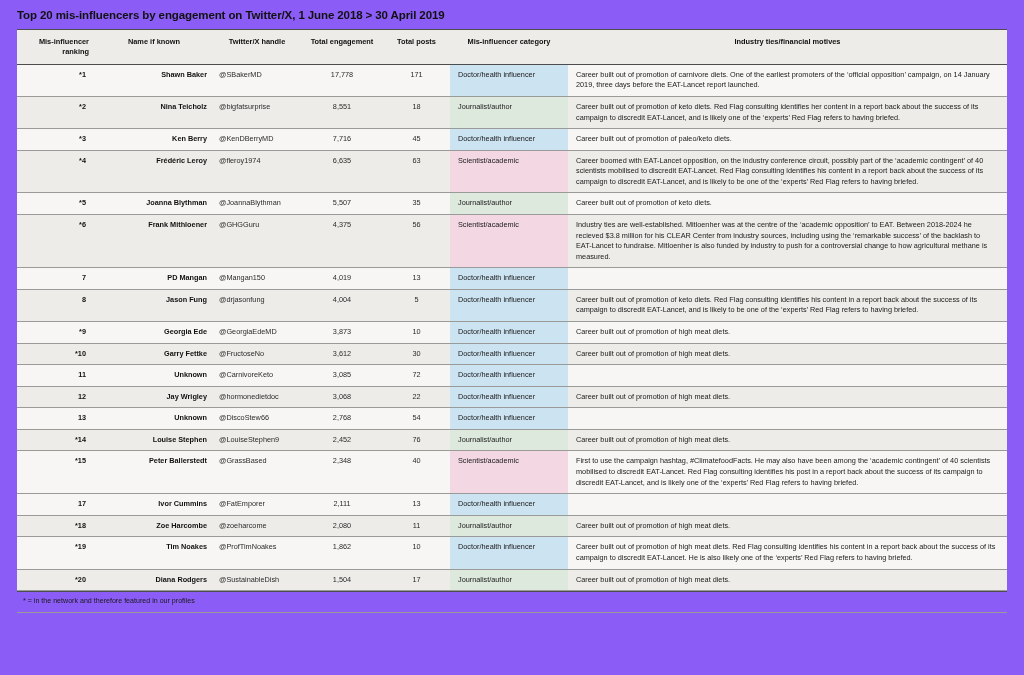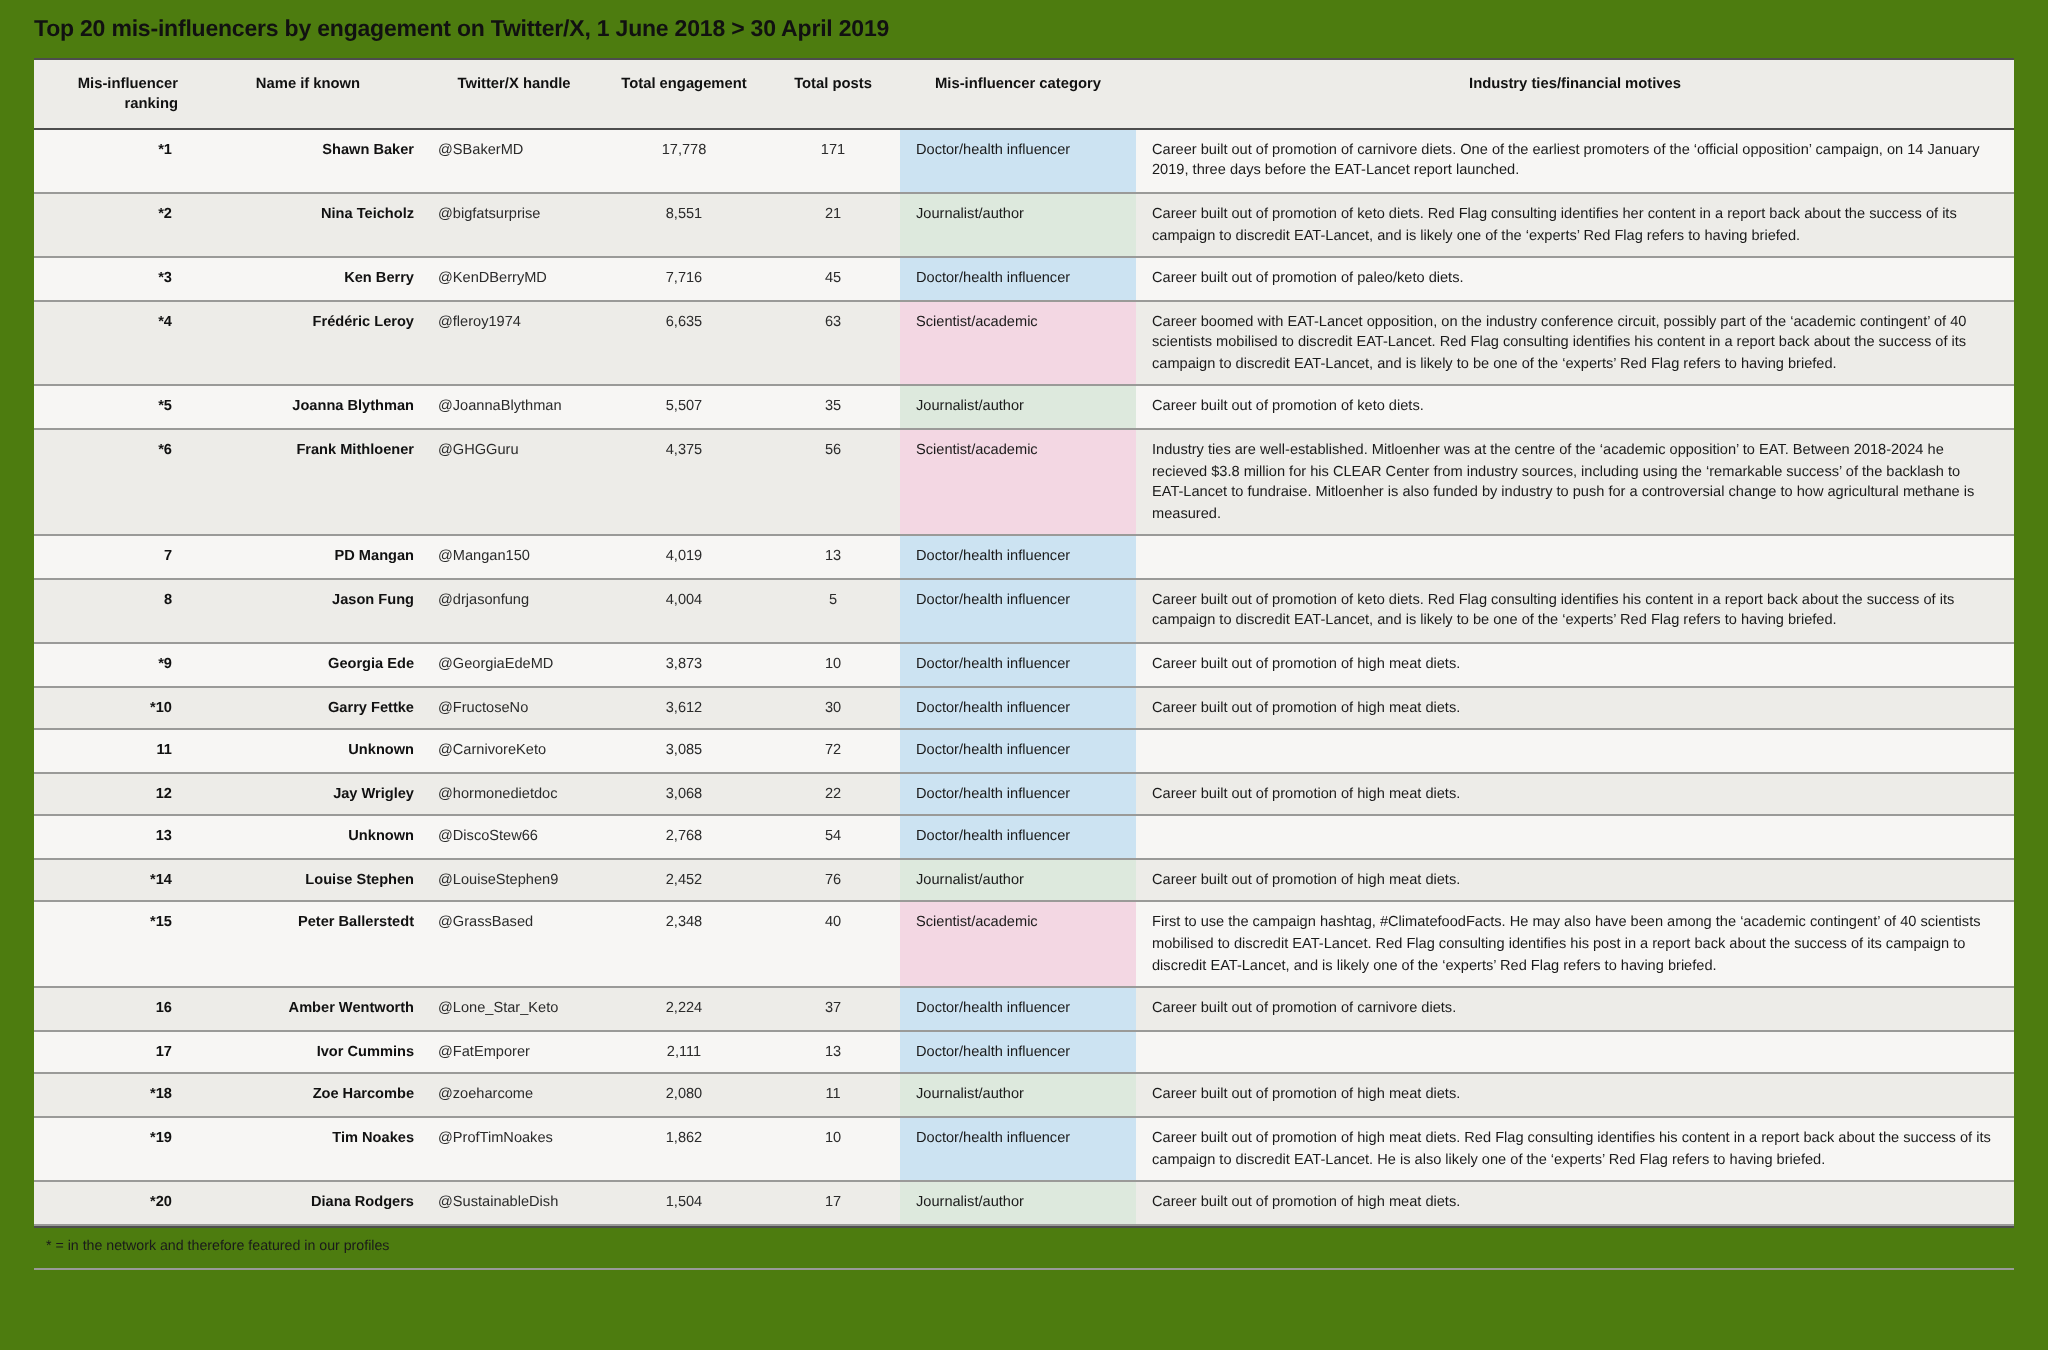--- a/index.html
+++ b/index.html
@@ -13,21 +13,21 @@
     height: 675px;
     overflow: hidden;
     font-family: "Liberation Sans", sans-serif;
     color: #1a1a1a;
     -webkit-font-smoothing: antialiased;
   }
   #page {
     position: relative;
     width: 1024px;
     height: 675px;
-    background: #4d7c0f;
+    background: #8b5cf6;
     box-sizing: border-box;
     padding: 0 17px;
   }
 
   
   .title-block {
     padding-top: 9px;
     padding-bottom: 6px;
   }
   .title {
@@ -150,21 +150,21 @@
           <td class="eng">17,778</td>
           <td class="posts">171</td>
           <td class="cat" style="background: rgb(204, 227, 242);">Doctor/health influencer</td>
           <td class="desc">Career built out of promotion of carnivore diets. One of the earliest promoters of the ‘official opposition’ campaign, on 14 January 2019, three days before the EAT-Lancet report launched.</td>
         </tr>
         <tr class="even">
           <td class="rank">*2</td>
           <td class="name">Nina Teicholz</td>
           <td class="handle">@bigfatsurprise</td>
           <td class="eng">8,551</td>
-          <td class="posts">21</td>
+          <td class="posts">18</td>
           <td class="cat" style="background: rgb(221, 233, 221);">Journalist/author</td>
           <td class="desc">Career built out of promotion of keto diets. Red Flag consulting identifies her content in a report back about the success of its campaign to discredit EAT-Lancet, and is likely one of the ‘experts’ Red Flag refers to having briefed.</td>
         </tr>
         <tr class="odd">
           <td class="rank">*3</td>
           <td class="name">Ken Berry</td>
           <td class="handle">@KenDBerryMD</td>
           <td class="eng">7,716</td>
           <td class="posts">45</td>
           <td class="cat" style="background: rgb(204, 227, 242);">Doctor/health influencer</td>
@@ -271,29 +271,20 @@
         </tr>
         <tr class="odd">
           <td class="rank">*15</td>
           <td class="name">Peter Ballerstedt</td>
           <td class="handle">@GrassBased</td>
           <td class="eng">2,348</td>
           <td class="posts">40</td>
           <td class="cat" style="background: rgb(243, 215, 227);">Scientist/academic</td>
           <td class="desc">First to use the campaign hashtag, #ClimatefoodFacts. He may also have been among the ‘academic contingent’ of 40 scientists mobilised to discredit EAT-Lancet. Red Flag consulting identifies his post in a report back about the success of its campaign to discredit EAT-Lancet, and is likely one of the ‘experts’ Red Flag refers to having briefed.</td>
         </tr>
-        <tr class="even">
-          <td class="rank">16</td>
-          <td class="name">Amber Wentworth</td>
-          <td class="handle">@Lone_Star_Keto</td>
-          <td class="eng">2,224</td>
-          <td class="posts">37</td>
-          <td class="cat" style="background: rgb(204, 227, 242);">Doctor/health influencer</td>
-          <td class="desc">Career built out of promotion of carnivore diets.</td>
-        </tr>
         <tr class="odd">
           <td class="rank">17</td>
           <td class="name">Ivor Cummins</td>
           <td class="handle">@FatEmporer</td>
           <td class="eng">2,111</td>
           <td class="posts">13</td>
           <td class="cat" style="background: rgb(204, 227, 242);">Doctor/health influencer</td>
           <td class="desc"></td>
         </tr>
         <tr class="even">

